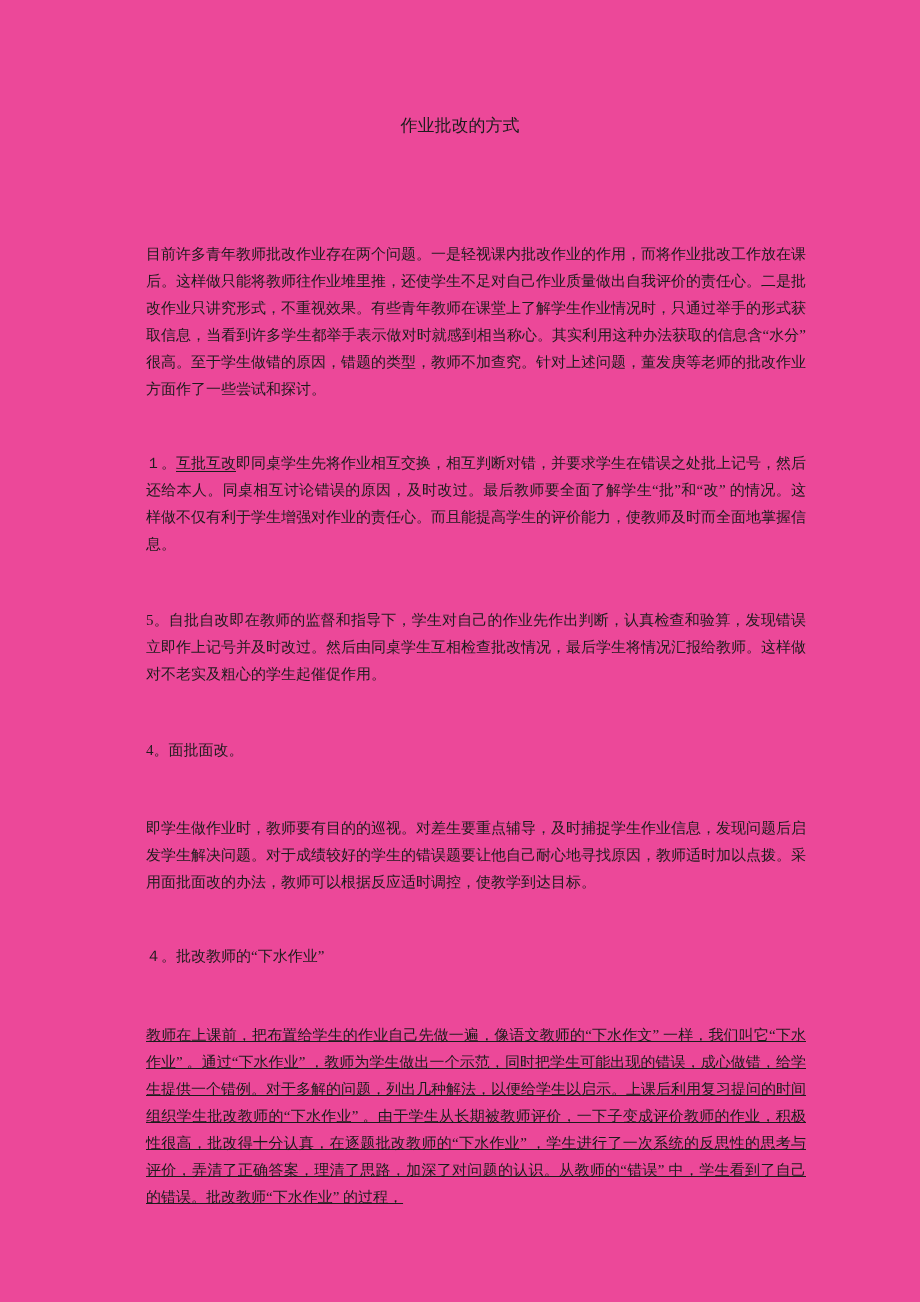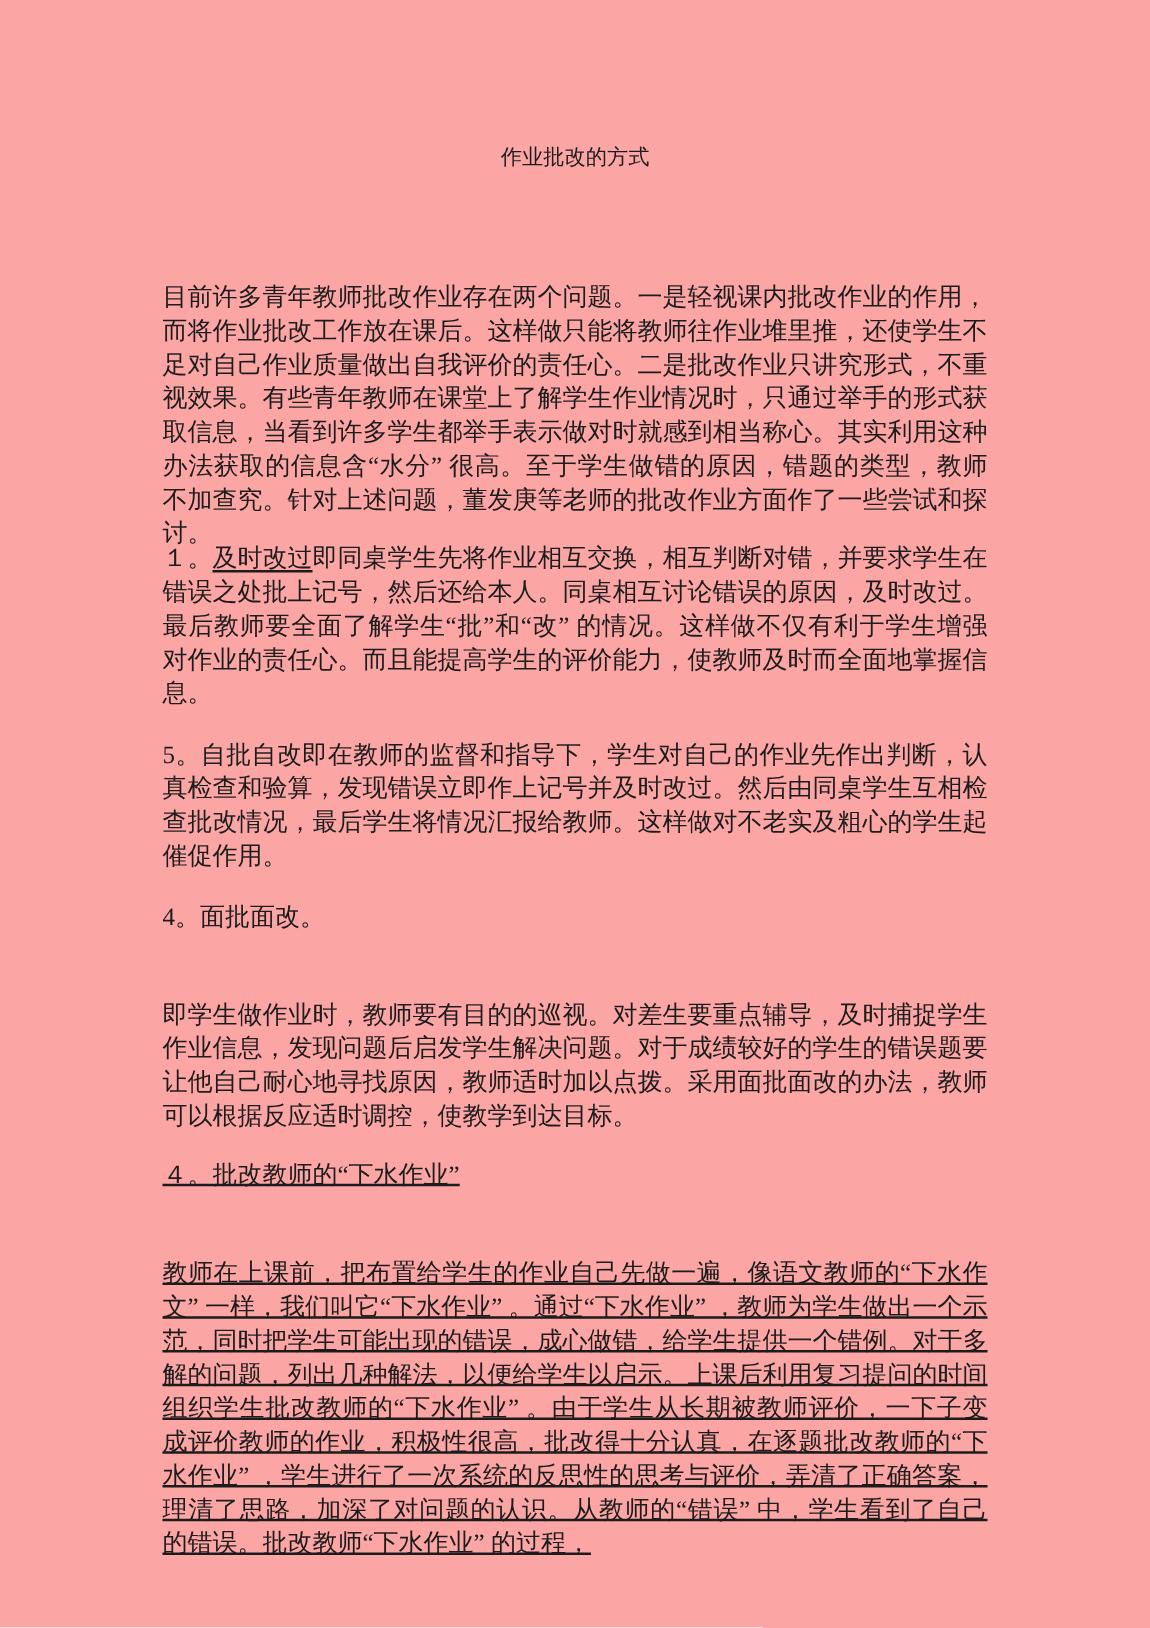--- a/index.html
+++ b/index.html
@@ -4,64 +4,64 @@
 <style>
   html, body {
     margin: 0;
     padding: 0;
     background: #ffffff;
   }
   .page {
     position: relative;
     width: 920px;
     height: 1302px;
-    background: #fca5a5;
+    background: #ec4899;
     overflow: hidden;
     font-family: "Liberation Serif", "DejaVu Serif", serif;
     color: #1c1c1c;
   }
   .doc-title {
     position: absolute;
     top: 112px;
     left: 130px;
     width: 660px;
     margin: 0;
     font-size: 17px;
     font-weight: normal;
     line-height: 27px;
     text-align: center;
   }
   .para {
     position: absolute;
     left: 130px;
     width: 660px;
-    margin: 0;
-    font-size: 20px;
+    margin: 16px;
+    font-size: 15px;
     line-height: 27px;
     text-align: justify;
   }
   #p1 { top: 225px; }
   #p2 { top: 434px; }
   #p3 { top: 591px; }
   #p4 { top: 721px; }
   #p5 { top: 799px; }
-  #p6 { top: 927px; text-decoration: underline; }
+  #p6 { top: 927px; }
   #p7 { top: 1006px; text-decoration: underline; }
   .u { text-decoration: underline; text-underline-offset: 3px; }
 </style>
 </head>
 <body>
 
 <div class="page">
 
   <h1 class="doc-title">作业批改的方式</h1>
 
   <p class="para" id="p1">目前许多青年教师批改作业存在两个问题。一是轻视课内批改作业的作用，而将作业批改工作放在课后。这样做只能将教师往作业堆里推，还使学生不足对自己作业质量做出自我评价的责任心。二是批改作业只讲究形式，不重视效果。有些青年教师在课堂上了解学生作业情况时，只通过举手的形式获取信息，当看到许多学生都举手表示做对时就感到相当称心。其实利用这种办法获取的信息含“水分” 很高。至于学生做错的原因，错题的类型，教师不加查究。针对上述问题，董发庚等老师的批改作业方面作了一些尝试和探讨。</p>
 
-  <p class="para" id="p2"><span>１。</span><span class="u">及时改过</span><span>即同桌学生先将作业相互交换，相互判断对错，并要求学生在错误之处批上记号，然后还给本人。同桌相互讨论错误的原因，及时改过。最后教师要全面了解学生“批”和“改” 的情况。这样做不仅有利于学生增强对作业的责任心。而且能提高学生的评价能力，使教师及时而全面地掌握信息。</span></p>
+  <p class="para" id="p2"><span>１。</span><span class="u">互批互改</span><span>即同桌学生先将作业相互交换，相互判断对错，并要求学生在错误之处批上记号，然后还给本人。同桌相互讨论错误的原因，及时改过。最后教师要全面了解学生“批”和“改” 的情况。这样做不仅有利于学生增强对作业的责任心。而且能提高学生的评价能力，使教师及时而全面地掌握信息。</span></p>
 
   <p class="para" id="p3">5。自批自改即在教师的监督和指导下，学生对自己的作业先作出判断，认真检查和验算，发现错误立即作上记号并及时改过。然后由同桌学生互相检查批改情况，最后学生将情况汇报给教师。这样做对不老实及粗心的学生起催促作用。</p>
 
   <p class="para" id="p4">4。面批面改。</p>
 
   <p class="para" id="p5">即学生做作业时，教师要有目的的巡视。对差生要重点辅导，及时捕捉学生作业信息，发现问题后启发学生解决问题。对于成绩较好的学生的错误题要让他自己耐心地寻找原因，教师适时加以点拨。采用面批面改的办法，教师可以根据反应适时调控，使教学到达目标。</p>
 
   <p class="para" id="p6">４。批改教师的“下水作业”</p>
 
   <p class="para" id="p7">教师在上课前，把布置给学生的作业自己先做一遍，像语文教师的“下水作文” 一样，我们叫它“下水作业” 。通过“下水作业” ，教师为学生做出一个示范，同时把学生可能出现的错误，成心做错，给学生提供一个错例。对于多解的问题，列出几种解法，以便给学生以启示。上课后利用复习提问的时间组织学生批改教师的“下水作业” 。由于学生从长期被教师评价，一下子变成评价教师的作业，积极性很高，批改得十分认真，在逐题批改教师的“下水作业” ，学生进行了一次系统的反思性的思考与评价，弄清了正确答案，理清了思路，加深了对问题的认识。从教师的“错误” 中，学生看到了自己的错误。批改教师“下水作业” 的过程，</p>

